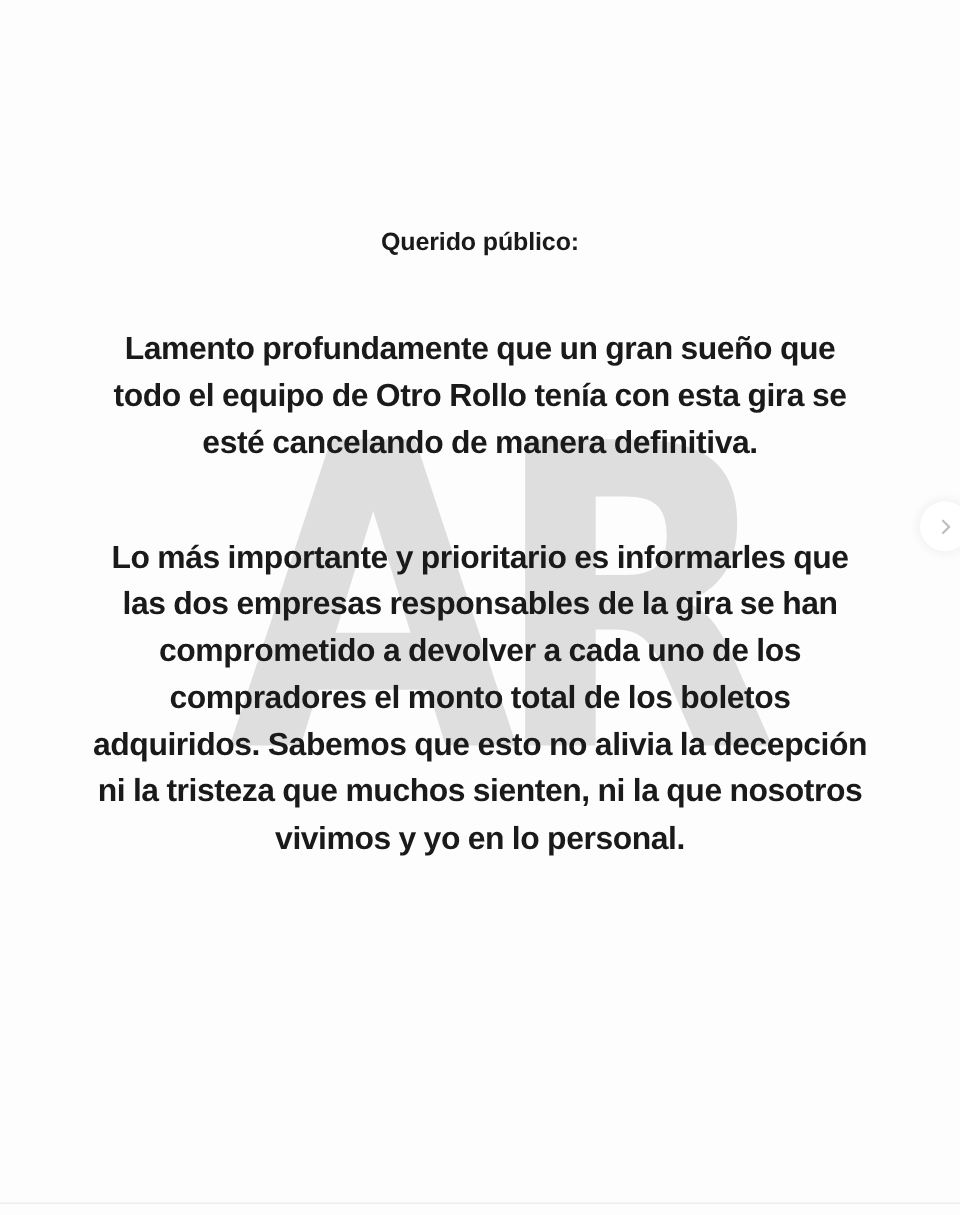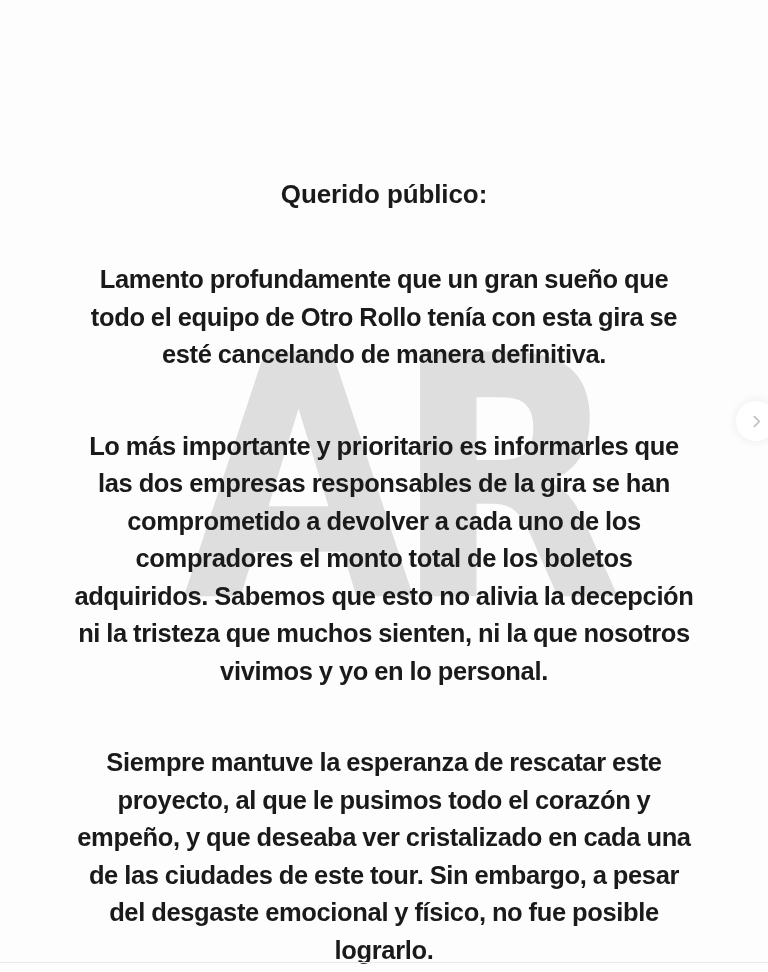--- a/index.html
+++ b/index.html
@@ -54,21 +54,21 @@
     position: absolute;
     left: 62px;
     top: 176px;
     width: 644px;
     z-index: 2;
     text-align: center;
     color: #1a1a1a;
   }
 
   .stmt-heading {
-    font-size: 26px;
+    font-size: 20px;
     font-weight: 700;
     line-height: 37px;
     letter-spacing: -0.1px;
     margin: 0;
     text-align: center;
   }
 
   .stmt-para {
     font-size: 25.5px;
     font-weight: 700;
@@ -129,21 +129,20 @@
     <div class="gap-lg"></div>
 
     <p class="stmt-para">Lamento profundamente que un gran sueño que todo el equipo de Otro Rollo tenía con esta gira se esté cancelando de manera definitiva.</p>
 
     <div class="gap-md"></div>
 
     <p class="stmt-para">Lo más importante y prioritario es informarles que las dos empresas responsables de la gira se han comprometido a devolver a cada uno de los compradores el monto total de los boletos adquiridos. Sabemos que esto no alivia la decepción ni la tristeza que muchos sienten, ni la que nosotros vivimos y yo en lo personal.</p>
 
     <div class="gap-md"></div>
 
-    <p class="stmt-para">Siempre mantuve la esperanza de rescatar este proyecto, al que le pusimos todo el corazón y empeño, y que deseaba ver cristalizado en cada una de las ciudades de este tour. Sin embargo, a pesar del desgaste emocional y físico, no fue posible lograrlo.</p>
 
   </div>
 
   <div id="next-button" title="Next">
     <span>
       <svg width="17" height="17" viewBox="0 0 24 24" fill="none" stroke="#8a8a8a" stroke-width="2.4" stroke-linecap="round" stroke-linejoin="round">
         <polyline points="9 5 16 12 9 19"></polyline>
       </svg>
     </span>
   </div>

